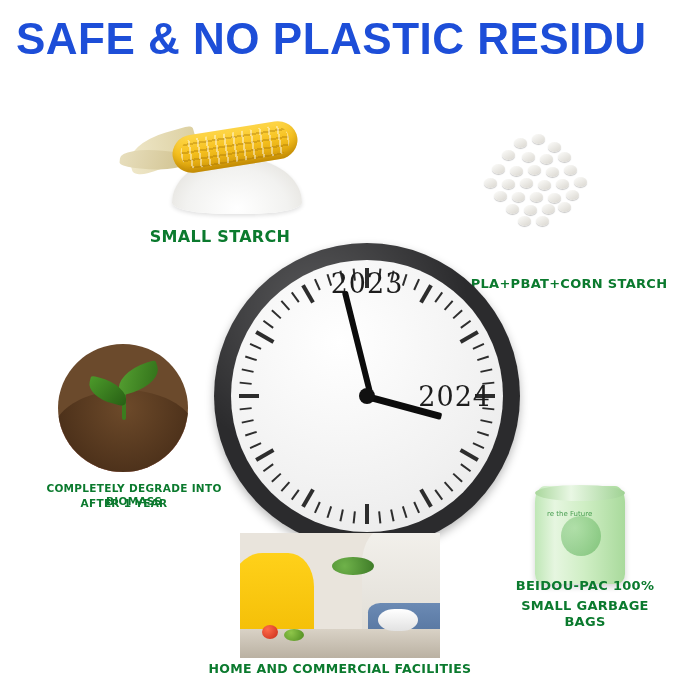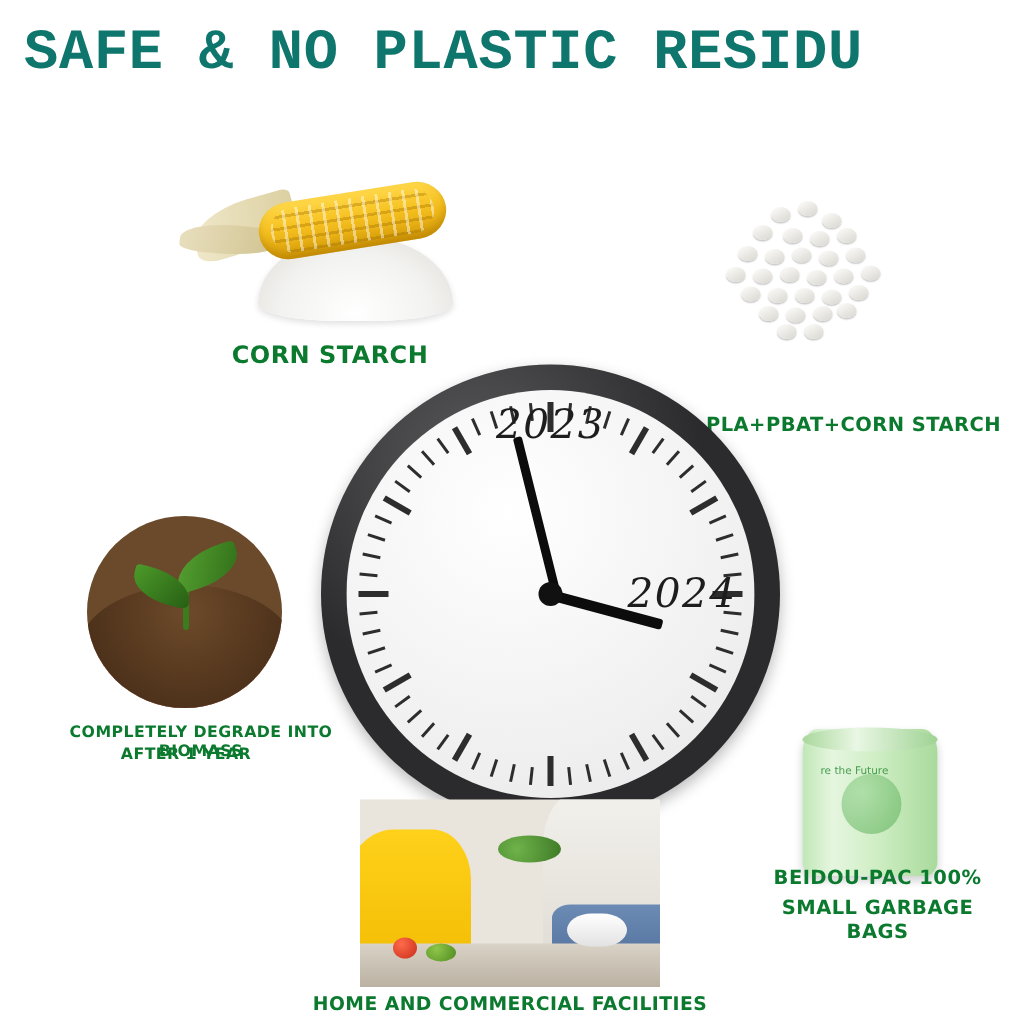--- a/index.html
+++ b/index.html
@@ -6,42 +6,42 @@
   body{
     width:679px;height:686px;
     background:#ffffff;
     font-family:"Liberation Sans", sans-serif;
     position:relative;
     overflow:hidden;
   }
   .headline{
     position:absolute;
     left:16px; top:14px;
-    font-size:38px;
+    font-size:44px;
     font-weight:bold;
-    color:#0f766e;
+    color:#1d4ed8;
     letter-spacing:0.5px;
-    font-family:Liberation Mono, monospace;
+    font-family:Liberation Sans, sans-serif;
     white-space:nowrap;
   }
   .caption{
     position:absolute;
     text-align:center;
     color:#0b7a2e;
     font-weight:bold;
     font-family:"DejaVu Sans", sans-serif;
     letter-spacing:0.3px;
     line-height:1.25;
   }
 
   
   .clock-wrap{
     position:absolute;
     left:214px; top:243px;
-    width:306px; height:306px;font-style:italic;
+    width:306px; height:306px;
   }
   .clock-bezel{
     position:absolute; inset:0;
     border-radius:50%;
     background:#2b2b2d;
     box-shadow:0 4px 10px rgba(0,0,0,.28);
   }
   .clock-bezel:after{
     content:"";
     position:absolute; inset:0;
@@ -242,21 +242,21 @@
 <body>
 
 <div class="headline">SAFE &amp; NO PLASTIC RESIDU</div>
 
 <div class="corn-wrap">
   <div class="starch-pile"></div>
   <div class="husk"></div>
   <div class="husk2"></div>
   <div class="cob"></div>
 </div>
-<div class="caption" style="left:100px;top:227px;width:240px;font-size:16px;">CORN STARCH</div>
+<div class="caption" style="left:100px;top:227px;width:240px;font-size:16px;">SMALL STARCH</div>
 
 <div class="pellets">
   <div class="pellet" style="left:34px;top:6px;"></div>
   <div class="pellet" style="left:52px;top:2px;"></div>
   <div class="pellet" style="left:68px;top:10px;"></div>
   <div class="pellet" style="left:22px;top:18px;"></div>
   <div class="pellet" style="left:42px;top:20px;"></div>
   <div class="pellet" style="left:60px;top:22px;"></div>
   <div class="pellet" style="left:78px;top:20px;"></div>
   <div class="pellet" style="left:12px;top:32px;"></div>

